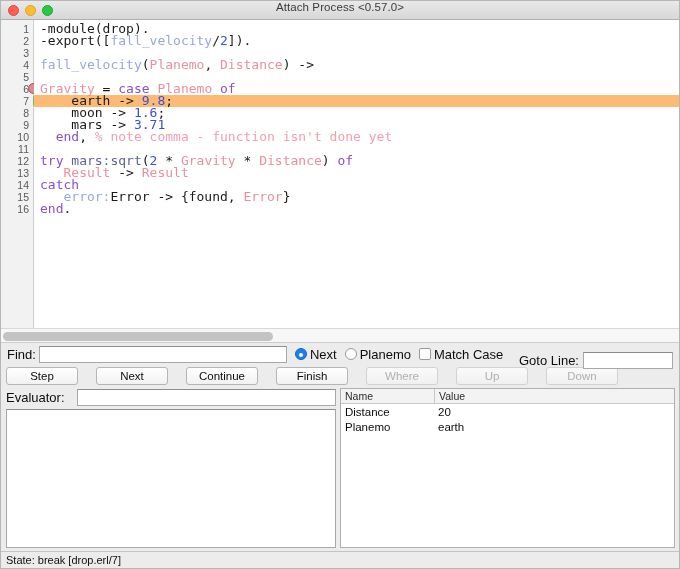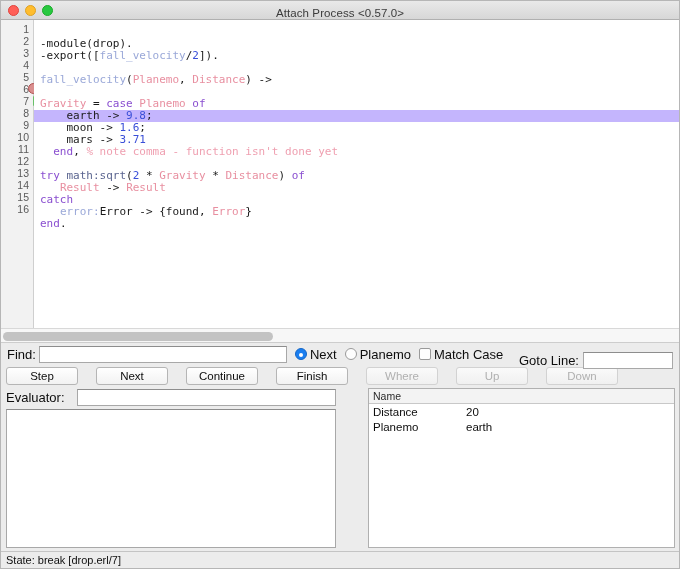--- a/index.html
+++ b/index.html
@@ -20,21 +20,21 @@
     background: #ececec;
     border: 1px solid #b6b6b6;
   }
 
   
   .titlebar {
     height: 19px; flex: 0 0 19px;
     position: relative;
     background: linear-gradient(to bottom, #e9e9e9 0%, #d7d7d7 100%);
     border-bottom: 1px solid #b0b0b0;
-    display: flex; align-items: flex-end;
+    display: flex; align-items: flex-start;
   }
   .traffic {
     position: absolute; left: 7px; top: 0; bottom: 0;
     display: flex; align-items: center; gap: 6px;
   }
   .light { width: 11px; height: 11px; border-radius: 50%; display: block; }
   .light.close  { background: #ff5f57; border: 0.5px solid #e0443e; }
   .light.min    { background: #ffbd2e; border: 0.5px solid #dea123; }
   .light.max    { background: #28c840; border: 0.5px solid #1aab29; }
   .title-text {
@@ -72,33 +72,33 @@
   .marker-arrow {
     position: absolute; right: -7px; top: 1px;
     width: 0; height: 0;
     border-top: 5px solid transparent;
     border-bottom: 5px solid transparent;
     border-left: 7px solid #69c169;
   }
 
   .code {
     flex: 1 1 auto; position: relative;
-    padding-top: 18px;
+    padding-top: 3px;
     font-family: "DejaVu Sans Mono", monospace;
-    font-size: 11px;
+    font-size: 13px;
     overflow: hidden;
     background: #ffffff;
   }
   .cline {
     height: 12px; line-height: 12px;
     white-space: pre;
     padding-left: 6px;
     color: #1a1a1a;
   }
-  .cline.hl { background: #c4b5fd; }
+  .cline.hl { background: #fdba74; }
 
   
   .t-plain { color: #1a1a1a; }
   .t-kw    { color: #8a4fd0; }
   .t-var   { color: #e88fa0; }
   .t-func  { color: #9aa8d8; }
   .t-num   { color: #3a4fd8; }
   .t-com   { color: #ef9fb0; }
   .t-mod   { color: #5b6590; }
   .t-err   { color: #9aa8d8; }
@@ -227,21 +227,20 @@
     font-size: 10px;
     color: #111;
     padding: 2px;
   }
 
   .bind-pane {
     flex: 1 1 auto;
     display: flex; flex-direction: column;
     padding: 2px 4px 3px 0;
     min-height: 0;
-    margin-left: 28px;
   }
   .bind-table {
     flex: 1 1 auto;
     background: #ffffff;
     border: 1px solid #b0b0b0;
     display: flex; flex-direction: column;
     min-height: 0; overflow: hidden;
   }
   .bind-head {
     display: flex; height: 15px; flex: 0 0 15px;
@@ -314,21 +313,21 @@
         <div class="cline"><span class="t-plain">-export([</span><span class="t-func">fall_velocity</span><span class="t-plain">/</span><span class="t-num">2</span><span class="t-plain">]).</span></div>
         <div class="cline"><span class="t-plain"></span></div>
         <div class="cline"><span class="t-func">fall_velocity</span><span class="t-plain">(</span><span class="t-var">Planemo</span><span class="t-plain">, </span><span class="t-var">Distance</span><span class="t-plain">) -&gt;</span></div>
         <div class="cline"><span class="t-plain"></span></div>
         <div class="cline"><span class="t-var">Gravity</span><span class="t-plain"> = </span><span class="t-kw">case</span><span class="t-plain"> </span><span class="t-var">Planemo</span><span class="t-plain"> </span><span class="t-kw">of</span></div>
         <div class="cline hl"><span class="t-plain">    earth -&gt; </span><span class="t-num">9.8</span><span class="t-plain">;</span></div>
         <div class="cline"><span class="t-plain">    moon -&gt; </span><span class="t-num">1.6</span><span class="t-plain">;</span></div>
         <div class="cline"><span class="t-plain">    mars -&gt; </span><span class="t-num">3.71</span></div>
         <div class="cline"><span class="t-kw">  end</span><span class="t-plain">, </span><span class="t-com">% note comma - function isn't done yet</span></div>
         <div class="cline"><span class="t-plain"></span></div>
-        <div class="cline"><span class="t-kw">try</span><span class="t-plain"> </span><span class="t-mod">math:sqrt</span><span class="t-plain">(</span><span class="t-num">2</span><span class="t-plain"> * </span><span class="t-var">Gravity</span><span class="t-plain"> * </span><span class="t-var">Distance</span><span class="t-plain">) </span><span class="t-kw">of</span></div>
+        <div class="cline"><span class="t-kw">try</span><span class="t-plain"> </span><span class="t-mod">mars:sqrt</span><span class="t-plain">(</span><span class="t-num">2</span><span class="t-plain"> * </span><span class="t-var">Gravity</span><span class="t-plain"> * </span><span class="t-var">Distance</span><span class="t-plain">) </span><span class="t-kw">of</span></div>
         <div class="cline"><span class="t-plain">   </span><span class="t-var">Result</span><span class="t-plain"> -&gt; </span><span class="t-var">Result</span></div>
         <div class="cline"><span class="t-kw">catch</span></div>
         <div class="cline"><span class="t-plain">   </span><span class="t-err">error:</span><span class="t-plain">Error -&gt; {found, </span><span class="t-var">Error</span><span class="t-plain">}</span></div>
         <div class="cline"><span class="t-kw">end</span><span class="t-plain">.</span></div>
       </div>
   </div>
 
   <div class="hscroll-track">
     <div class="hscroll-thumb"></div>
   </div>
@@ -370,20 +369,21 @@
         <span class="lbl">Evaluator:</span>
         <input id="eval-input" class="txtfield" type="text" value="" style="">
       </div>
       <div class="eval-output"></div>
     </div>
 
     <div class="bind-pane">
       <div class="bind-table">
         <div class="bind-head">
           <div class="col c-name">Name</div>
+          <div class="col c-value">Value</div>
         </div>
         <div id="bind-rows">
             <div class="bind-row">
               <div class="col c-name">Distance</div>
               <div class="col c-value">20</div>
             </div>
             <div class="bind-row">
               <div class="col c-name">Planemo</div>
               <div class="col c-value">earth</div>
             </div>

